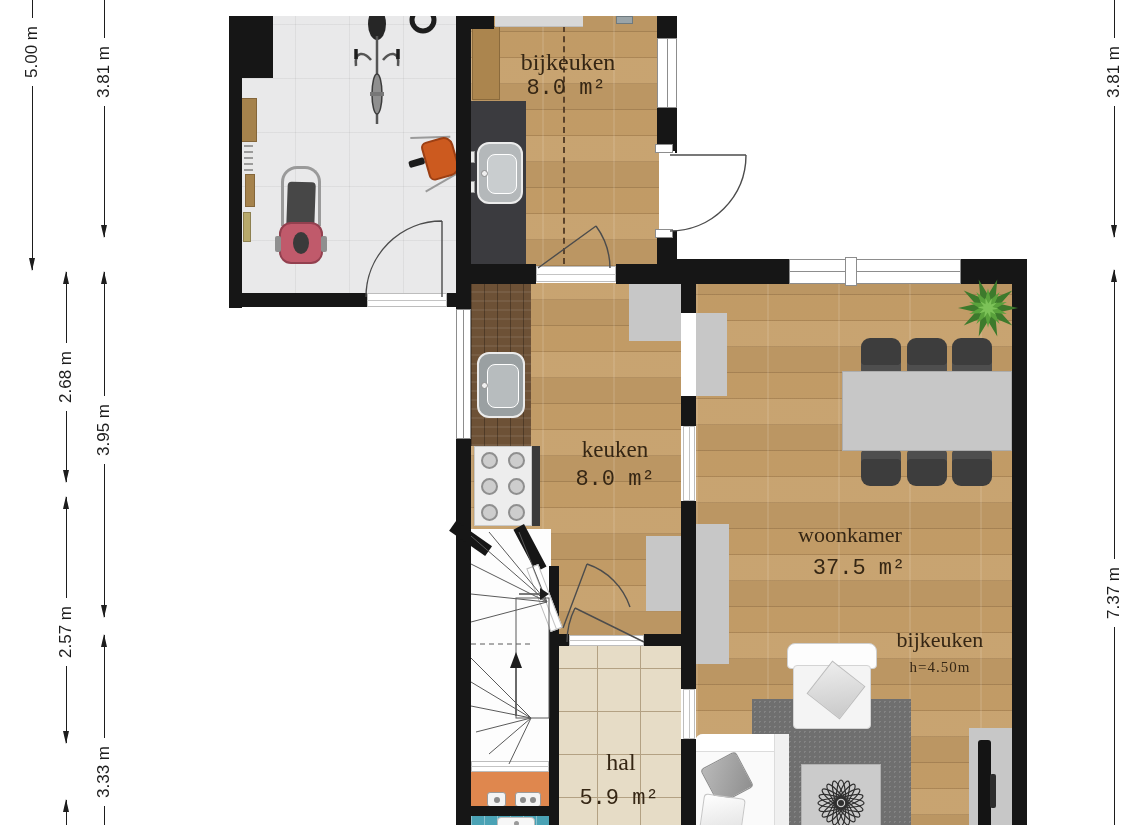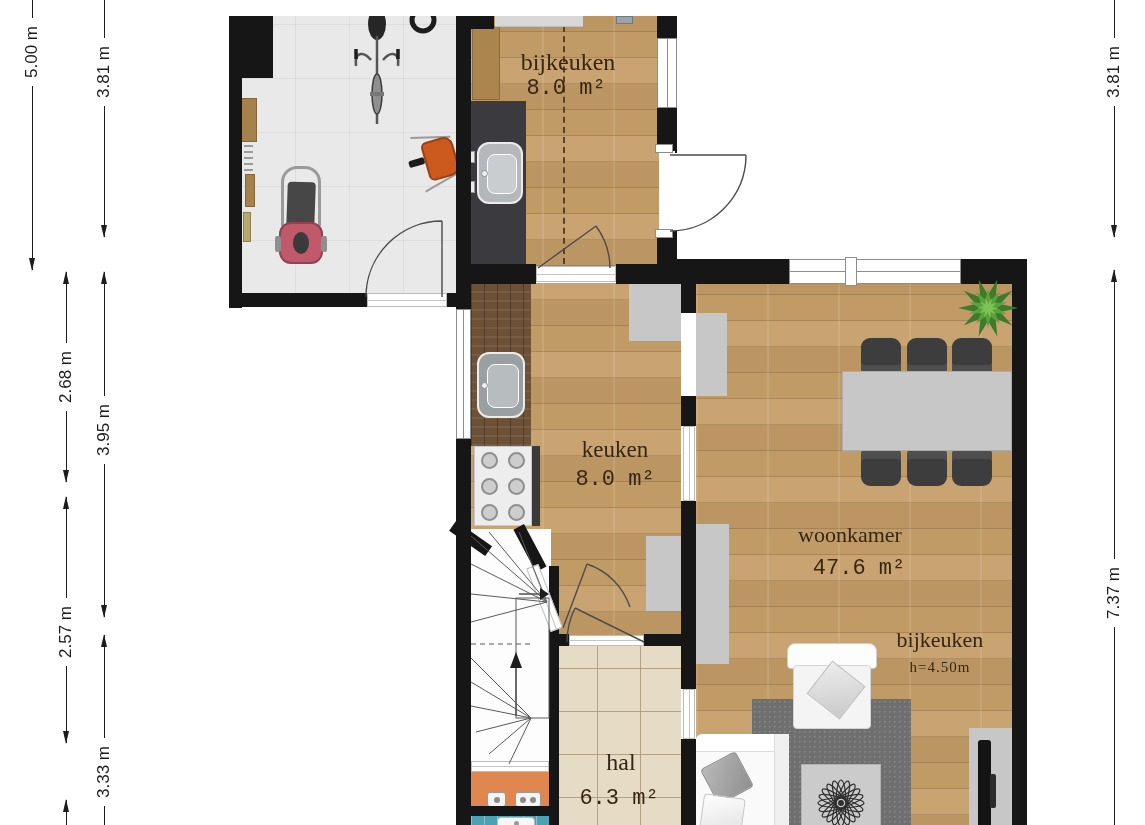--- a/index.html
+++ b/index.html
@@ -304,20 +304,20 @@
         <rect x="351" y="76" width="14" height="4" fill="#777"></rect>
       </g>
       <circle cx="404" cy="4" r="11" stroke="#1d1d1d" stroke-width="5" fill="none"></circle>
     </svg>
 
     <div class="lbl rname" style="left:549px;top:46px;font-size:24px;">bijkeuken</div>
     <div class="lbl rarea" style="left:547px;top:72px;font-size:22px;">8.0 m²</div>
     <div class="lbl rname" style="left:596px;top:434px;font-size:23px;">keuken</div>
     <div class="lbl rarea" style="left:596px;top:463px;font-size:22px;">8.0 m²</div>
     <div class="lbl rname" style="left:831px;top:519px;font-size:22px;">woonkamer</div>
-    <div class="lbl rarea" style="left:840px;top:552px;font-size:22px;">47.6 m²</div>
+    <div class="lbl rarea" style="left:840px;top:552px;font-size:22px;">37.5 m²</div>
     <div class="lbl rname" style="left:921px;top:624px;font-size:22px;">bijkeuken</div>
     <div class="lbl rname" style="left:921px;top:651px;font-size:15px;letter-spacing:1px;">h=4.50m</div>
     <div class="lbl rname" style="left:602px;top:746px;font-size:24px;">hal</div>
-    <div class="lbl rarea" style="left:600px;top:782px;font-size:22px;">6.3 m²</div>
+    <div class="lbl rarea" style="left:600px;top:782px;font-size:22px;">5.9 m²</div>
 
   </div>
 </div>
 
 </body></html>

